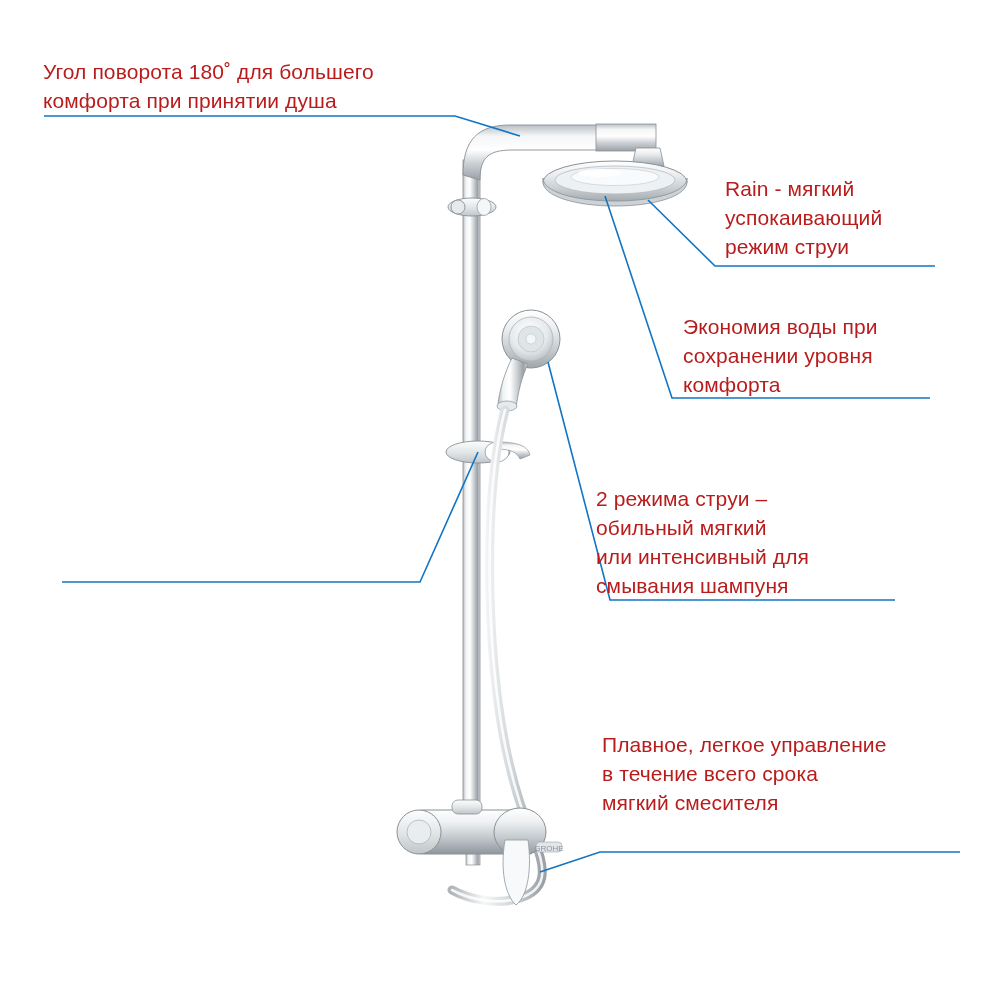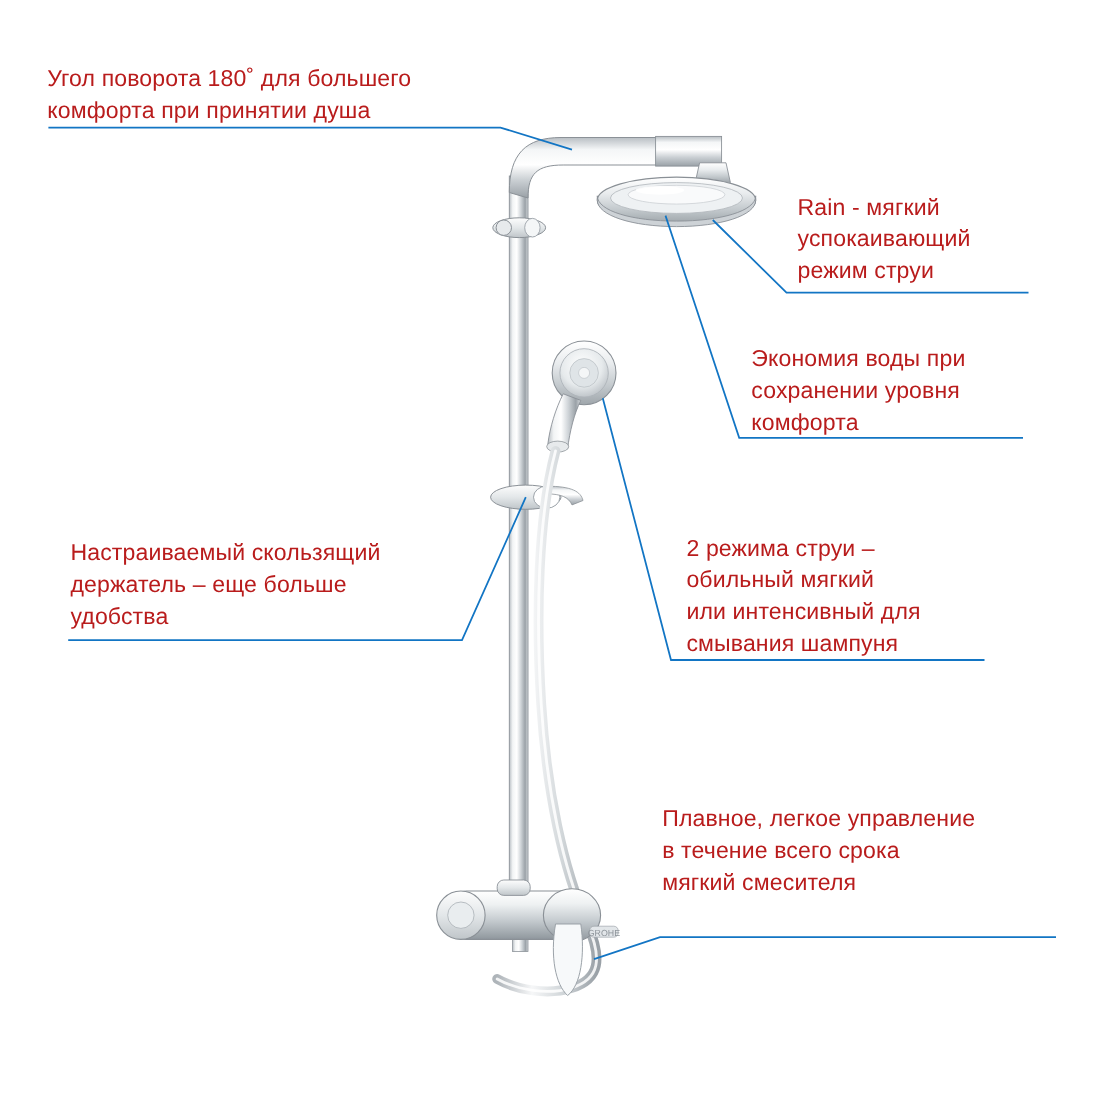--- a/index.html
+++ b/index.html
@@ -20,21 +20,21 @@
     color: #b91c1c;
     font-size: 21px;
     line-height: 29px;
     white-space: pre-line;
     letter-spacing: 0.1px;
   }
   #c-top      { left: 43px;  top: 57px;  width: 430px; }
   #c-rain     { left: 725px; top: 174px; width: 250px; }
   #c-eco      { left: 683px; top: 312px; width: 290px; }
   #c-holder   { left: 64px;  top: 488px; width: 390px; }
-  #c-modes    { left: 624px; top: 484px; width: 300px; }
+  #c-modes    { left: 596px; top: 484px; width: 300px; }
   #c-control  { left: 602px; top: 730px; width: 360px; }
 
   svg.layer {
     position: absolute;
     left: 0;
     top: 0;
     width: 1000px;
     height: 1000px;
   }
   .leader {
@@ -152,23 +152,20 @@
   </svg>
 
   <div class="callout" id="c-top">Угол поворота 180˚ для большего
 комфорта при принятии душа</div>
   <div class="callout" id="c-eco">Экономия воды при
 сохранении уровня
 комфорта</div>
   <div class="callout" id="c-rain">Rain - мягкий
 успокаивающий
 режим струи</div>
-  <div class="callout" id="c-holder">Настраиваемый скользящий
-держатель – еще больше
-удобства</div>
   <div class="callout" id="c-modes">2 режима струи –
 обильный мягкий
 или интенсивный для
 смывания шампуня</div>
   <div class="callout" id="c-control">Плавное, легкое управление
 в течение всего срока
 мягкий смесителя</div>
 
 </div>
 

